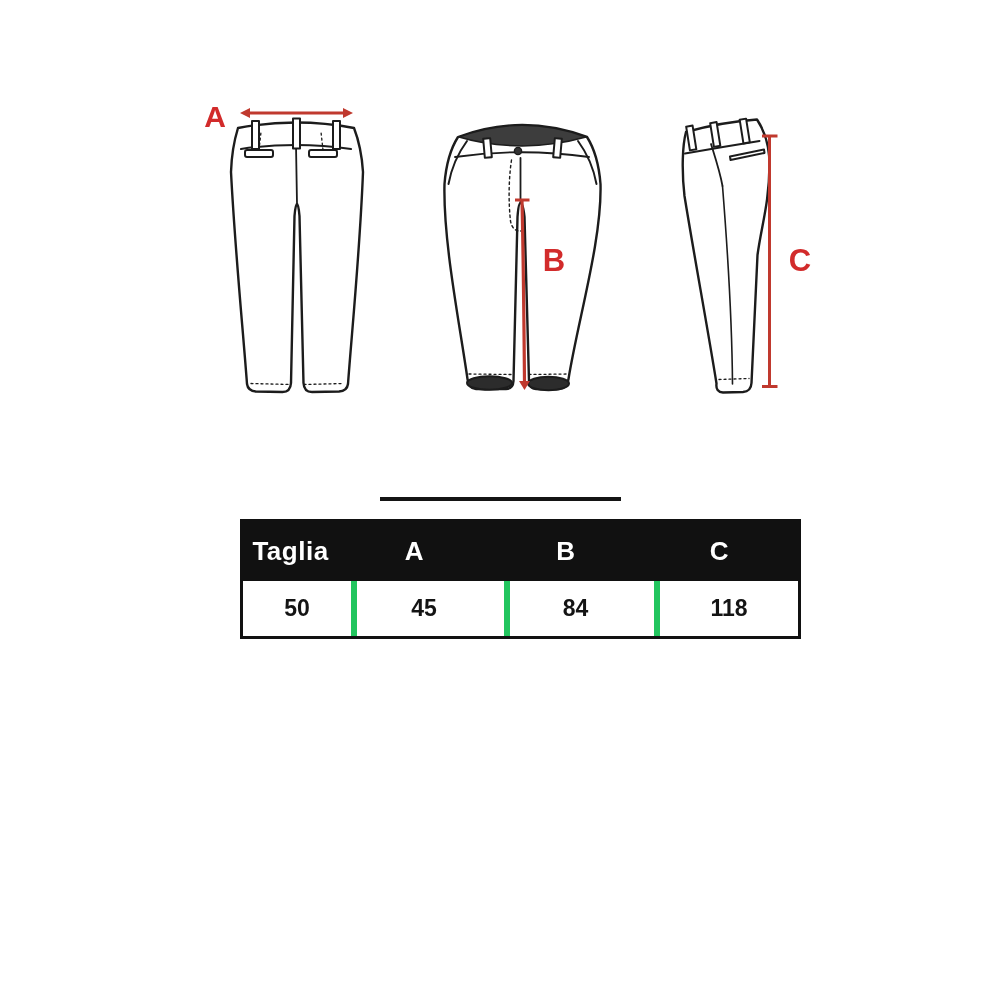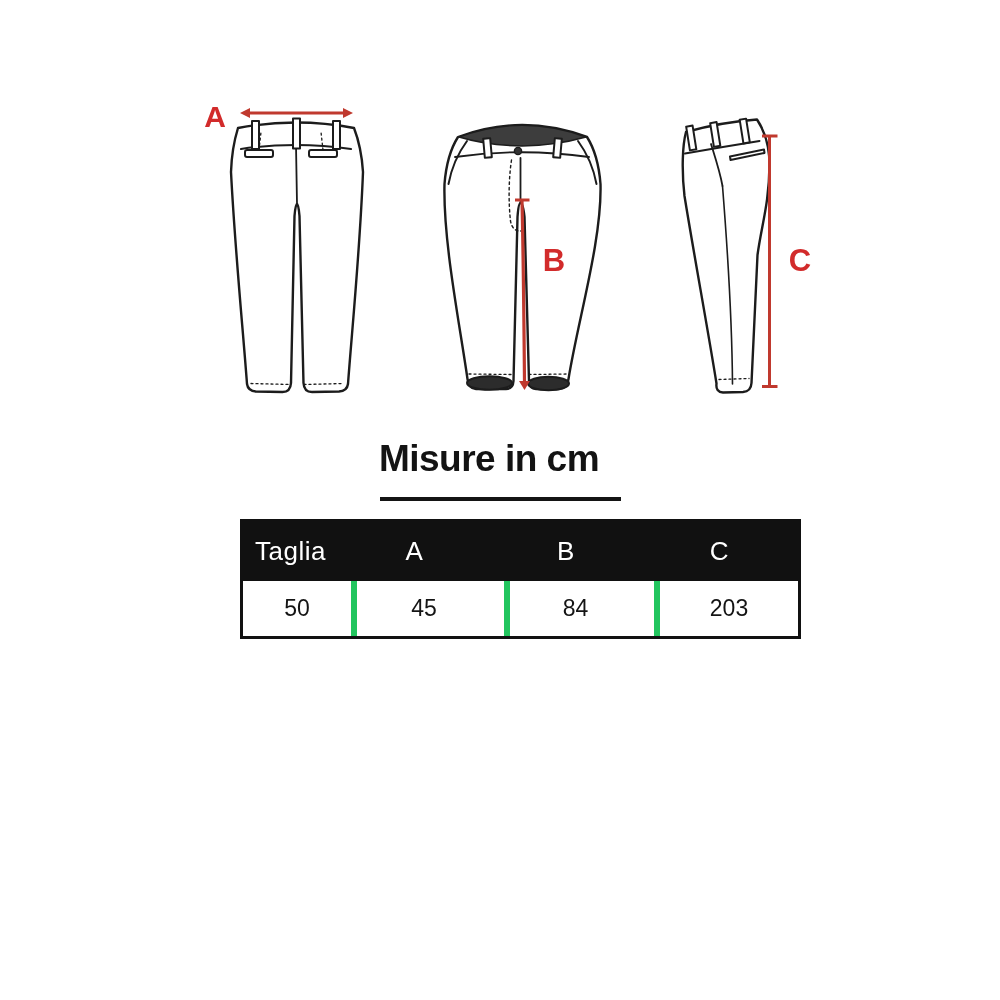--- a/index.html
+++ b/index.html
@@ -18,21 +18,21 @@
   }
   .size-table{
     position:absolute;left:240px;top:519px;width:561px;
     border:3.5px solid #111;box-sizing:border-box;background:#fff;
   }
   .t-row{display:grid;grid-template-columns:95px 153px 150px 1fr;}
   .t-head{background:#111;color:#fff;height:59px;}
   .t-body{background:#fff;color:#141414;height:55px;}
   .t-cell{
     display:flex;align-items:center;justify-content:center;
-    font-weight:normal;box-sizing:border-box;
+    font-weight:bold;box-sizing:border-box;
   }
   .t-head .t-cell{font-size:26px;letter-spacing:0.5px;}
   .t-body .t-cell{font-size:23px;margin-left:13px;}
   .t-body .t-cell + .t-cell{border-left:6px solid #22c55e;}
 </style>
 </head>
 <body>
 
 <div class="stage">
 
@@ -136,31 +136,30 @@
       <path fill="none" stroke-width="1.3" stroke-dasharray="2 3" d="M 719 379.5 L 749 378.5"></path>
     </g>
     <g>
       <line x1="769.5" y1="136" x2="769.5" y2="386.5" stroke="#c0392e" stroke-width="3"></line>
       <line x1="762" y1="136" x2="777.5" y2="136" stroke="#c0392e" stroke-width="3"></line>
       <line x1="762" y1="386.5" x2="777.5" y2="386.5" stroke="#c0392e" stroke-width="3"></line>
       <text x="800" y="271" text-anchor="middle" font-size="31" font-weight="bold" fill="#d22b2b">C</text>
     </g>
   </svg>
 
-  <div class="page-title">Misure in cm</div>
   <div class="title-underline"></div>
 
   <div class="size-table">
     <div class="t-row t-head">
       <div class="t-cell">Taglia</div>
       <div class="t-cell">A</div>
       <div class="t-cell">B</div>
       <div class="t-cell">C</div>
     </div>
     <div class="t-row t-body">
       <div class="t-cell">50</div>
       <div class="t-cell">45</div>
       <div class="t-cell">84</div>
-      <div class="t-cell">203</div>
+      <div class="t-cell">118</div>
     </div>
   </div>
 
 </div>
 
 </body></html>

